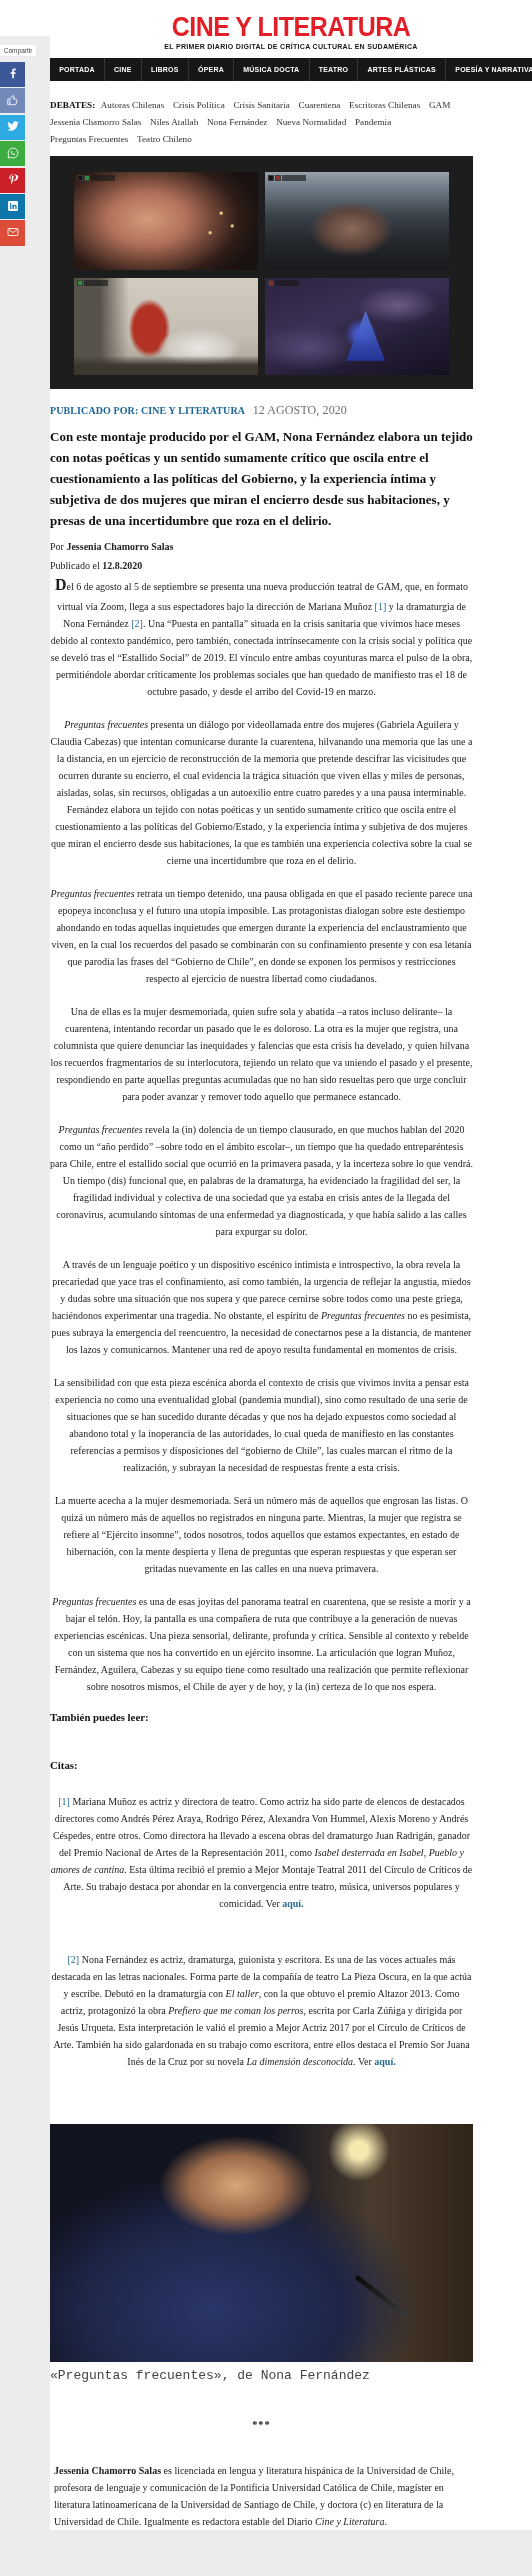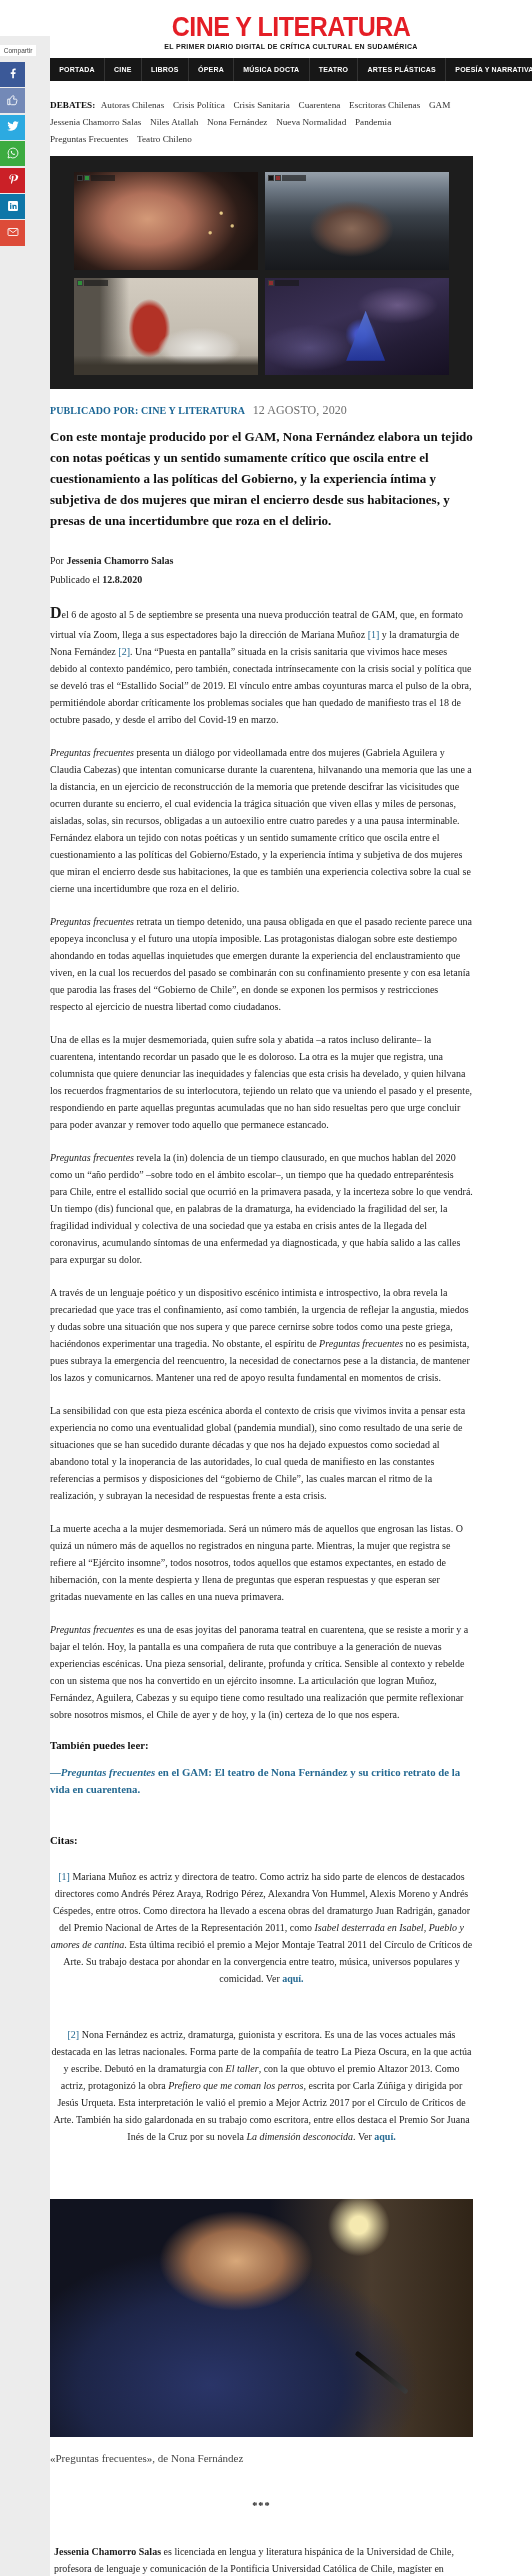--- a/index.html
+++ b/index.html
@@ -55,43 +55,43 @@
   .tile4{background:
     radial-gradient(circle at 52% 58%, #4656c8 0 5%, rgba(70,86,200,0) 14%),
     radial-gradient(ellipse 40% 35% at 72% 28%, #6b5a86 0%, rgba(107,90,134,0) 55%),
     radial-gradient(ellipse 45% 40% at 24% 72%, #544a78 0%, rgba(84,74,120,0) 60%),
     linear-gradient(160deg, #2c2440 0%, #3a3054 40%, #241d36 70%, #161022 100%);}
   .tile4::after{content:"";position:absolute;left:44%;top:34%;width:39px;height:50px;background:linear-gradient(#5a7ae0,#2338a8);clip-path:polygon(50% 0,100% 100%,0 100%);opacity:.85;}
   .meta{margin-top:14px;font-family:"Liberation Serif",serif;}
   .pub-link{color:#1b6695;font-weight:700;font-size:10px;text-decoration:none;letter-spacing:0.1px;}
   .meta-date{color:#6e6e6e;font-size:12px;margin-left:7.6px;letter-spacing:0.1px;}
   .lede{margin:7.6px 0 0 0;font-family:"Liberation Serif",serif;font-weight:700;font-size:13px;line-height:1.62;color:#111;}
-  .byline{margin:24px 0 0 0;font-family:"Liberation Serif",serif;font-size:10px;color:#222;}
+  .byline{margin:10px 0 0 0;font-family:"Liberation Serif",serif;font-size:10px;color:#222;}
   .pubdate{margin:7.6px 0 0 0;font-family:"Liberation Serif",serif;font-size:10px;color:#222;}
-  .body-text{margin-top:14px;}
+  .body-text{text-align:center;}
   .body-text p{margin:0 0 16px 0;font-family:"Liberation Serif",serif;font-size:10px;line-height:1.7;color:#1d1d1d;}
   .body-text p.dropcap::first-letter{font-size:16px;font-weight:700;}
   .it{font-style:italic;}
   .bd{font-weight:700;}
   a.ilink{color:#266a92;text-decoration:none;}
   h2.also{margin:7.6px 0 0 0;font-family:"Liberation Serif",serif;font-size:10.8px;color:#111;}
   .also-link{margin:13px 0 0 0;font-family:"Liberation Serif",serif;font-size:10.8px;font-weight:700;line-height:1.6;}
   .also-link a.ilink{color:#266a92;}
   h2.citas{margin:36px 0 0 0;font-family:"Liberation Serif",serif;font-size:10.8px;color:#111;}
   .footnote{margin:21.7px 0 0 0;font-family:"Liberation Serif",serif;font-size:10px;line-height:1.7;color:#1d1d1d;text-align:center;}
   .footnote + .footnote{margin-top:39px;}
 
   
   .img2{margin-top:54px;height:238px;position:relative;overflow:hidden;background:
     radial-gradient(circle at 73% 11%, #f5e9b0 0 8.7px, rgba(245,233,176,0) 31px),
     radial-gradient(ellipse 26% 30% at 44% 26%, #d8a87a 0%, #9a6a4a 42%, rgba(154,106,74,0) 70%),
     radial-gradient(ellipse 60% 70% at 38% 78%, #2a3568 0%, #1d2547 52%, rgba(29,37,71,0) 82%),
     linear-gradient(90deg, #11131f 0 52%, #4a3c2e 76%, #302417 100%);}
   .img2::after{content:"";position:absolute;right:14%;bottom:26%;width:65px;height:5.4px;background:linear-gradient(90deg,#0a0a0a,#3a3a3a);transform:rotate(38deg);border-radius:2.2px;}
-  .cap{margin-top:15px;font-family:Liberation Serif, serif;font-size:11px;color:#444;}
+  .cap{margin-top:6px;font-family:Liberation Mono, monospace;font-size:13px;color:#444;}
   .sep{margin-top:36px;text-align:center;font-family:"Liberation Serif",serif;font-weight:700;font-size:10.3px;letter-spacing:1.1px;color:#111;}
   .bio{margin:32px 0 0 4px;font-family:"Liberation Serif",serif;font-size:10px;line-height:1.7;color:#1d1d1d;}
 </style>
 </head>
 <body>
 
 <div class="page">
 
   <aside class="share-rail">
     <div class="share-label">Compartir</div>
@@ -208,21 +208,20 @@
           <p><span class="it">Preguntas frecuentes</span><span> retrata un tiempo detenido, una pausa obligada en que el pasado reciente parece una epopeya inconclusa y el futuro una utopía imposible. Las protagonistas dialogan sobre este destiempo ahondando en todas aquellas inquietudes que emergen durante la experiencia del enclaustramiento que viven, en la cual los recuerdos del pasado se combinarán con su confinamiento presente y con esa letanía que parodia las frases del “Gobierno de Chile”, en donde se exponen los permisos y restricciones respecto al ejercicio de nuestra libertad como ciudadanos.</span></p>
           <p><span>Una de ellas es la mujer desmemoriada, quien sufre sola y abatida –a ratos incluso delirante– la cuarentena, intentando recordar un pasado que le es doloroso. La otra es la mujer que registra, una columnista que quiere denunciar las inequidades y falencias que esta crisis ha develado, y quien hilvana los recuerdos fragmentarios de su interlocutora, tejiendo un relato que va uniendo el pasado y el presente, respondiendo en parte aquellas preguntas acumuladas que no han sido resueltas pero que urge concluir para poder avanzar y remover todo aquello que permanece estancado.</span></p>
           <p><span class="it">Preguntas frecuentes</span><span> revela la (in) dolencia de un tiempo clausurado, en que muchos hablan del 2020 como un “año perdido” –sobre todo en el ámbito escolar–, un tiempo que ha quedado entreparéntesis para Chile, entre el estallido social que ocurrió en la primavera pasada, y la incerteza sobre lo que vendrá. Un tiempo (dis) funcional que, en palabras de la dramaturga, ha evidenciado la fragilidad del ser, la fragilidad individual y colectiva de una sociedad que ya estaba en crisis antes de la llegada del coronavirus, acumulando síntomas de una enfermedad ya diagnosticada, y que había salido a las calles para expurgar su dolor.</span></p>
           <p><span>A través de un lenguaje poético y un dispositivo escénico intimista e introspectivo, la obra revela la precariedad que yace tras el confinamiento, así como también, la urgencia de reflejar la angustia, miedos y dudas sobre una situación que nos supera y que parece cernirse sobre todos como una peste griega, haciéndonos experimentar una tragedia. No obstante, el espíritu de </span><span class="it">Preguntas frecuentes</span><span> no es pesimista, pues subraya la emergencia del reencuentro, la necesidad de conectarnos pese a la distancia, de mantener los lazos y comunicarnos. Mantener una red de apoyo resulta fundamental en momentos de crisis.</span></p>
           <p><span>La sensibilidad con que esta pieza escénica aborda el contexto de crisis que vivimos invita a pensar esta experiencia no como una eventualidad global (pandemia mundial), sino como resultado de una serie de situaciones que se han sucedido durante décadas y que nos ha dejado expuestos como sociedad al abandono total y la inoperancia de las autoridades, lo cual queda de manifiesto en las constantes referencias a permisos y disposiciones del “gobierno de Chile”, las cuales marcan el ritmo de la realización, y subrayan la necesidad de respuestas frente a esta crisis.</span></p>
           <p><span>La muerte acecha a la mujer desmemoriada. Será un número más de aquellos que engrosan las listas. O quizá un número más de aquellos no registrados en ninguna parte. Mientras, la mujer que registra se refiere al “Ejército insomne”, todos nosotros, todos aquellos que estamos expectantes, en estado de hibernación, con la mente despierta y llena de preguntas que esperan respuestas y que esperan ser gritadas nuevamente en las calles en una nueva primavera.</span></p>
           <p><span class="it">Preguntas frecuentes</span><span> es una de esas joyitas del panorama teatral en cuarentena, que se resiste a morir y a bajar el telón. Hoy, la pantalla es una compañera de ruta que contribuye a la generación de nuevas experiencias escénicas. Una pieza sensorial, delirante, profunda y crítica. Sensible al contexto y rebelde con un sistema que nos ha convertido en un ejército insomne. La articulación que logran Muñoz, Fernández, Aguilera, Cabezas y su equipo tiene como resultado una realización que permite reflexionar sobre nosotros mismos, el Chile de ayer y de hoy, y la (in) certeza de lo que nos espera.</span></p>
         </div>
 
       <h2 class="also">También puedes leer:</h2>
-      <p class="also-link" id="also-read-link"><a href="#" class="ilink">—</a><a href="#" class="ilink it">Preguntas frecuentes</a><a href="#" class="ilink"> en el GAM: El teatro de Nona Fernández y su critico retrato de la vida en cuarentena.</a></p>
 
       <h2 class="citas">Citas:</h2>
       <div id="footnotes">
           <p class="footnote"><a href="#" class="ilink">[1]</a><span> Mariana Muñoz es actriz y directora de teatro. Como actriz ha sido parte de elencos de destacados directores como Andrés Pérez Araya, Rodrigo Pérez, Alexandra Von Hummel, Alexis Moreno y Andrés Céspedes, entre otros. Como directora ha llevado a escena obras del dramaturgo Juan Radrigán, ganador del Premio Nacional de Artes de la Representación 2011, como </span><span class="it">Isabel desterrada en Isabel, Pueblo y amores de cantina</span><span>. Esta última recibió el premio a Mejor Montaje Teatral 2011 del Círculo de Críticos de Arte. Su trabajo destaca por ahondar en la convergencia entre teatro, música, universos populares y comicidad. Ver </span><a href="#" class="ilink bd">aquí.</a></p>
           <p class="footnote"><a href="#" class="ilink">[2]</a><span> Nona Fernández es actriz, dramaturga, guionista y escritora. Es una de las voces actuales más destacada en las letras nacionales. Forma parte de la compañía de teatro La Pieza Oscura, en la que actúa y escribe. Debutó en la dramaturgia con </span><span class="it">El taller</span><span>, con la que obtuvo el premio Altazor 2013. Como actriz, protagonizó la obra </span><span class="it">Prefiero que me coman los perros</span><span>, escrita por Carla Zúñiga y dirigida por Jesús Urqueta. Esta interpretación le valió el premio a Mejor Actriz 2017 por el Círculo de Críticos de Arte. También ha sido galardonada en su trabajo como escritora, entre ellos destaca el Premio Sor Juana Inés de la Cruz por su novela </span><span class="it">La dimensión desconocida</span><span>. Ver </span><a href="#" class="ilink bd">aquí.</a></p>
         </div>
 
       <figure class="img2"></figure>
       <figcaption class="cap">«Preguntas frecuentes», de Nona Fernández</figcaption>
 

